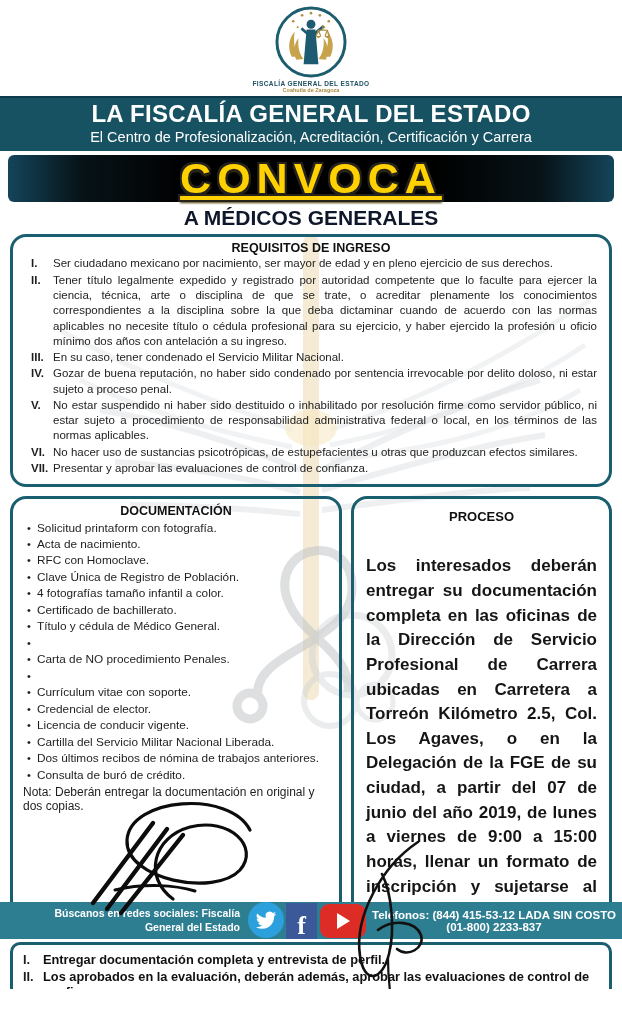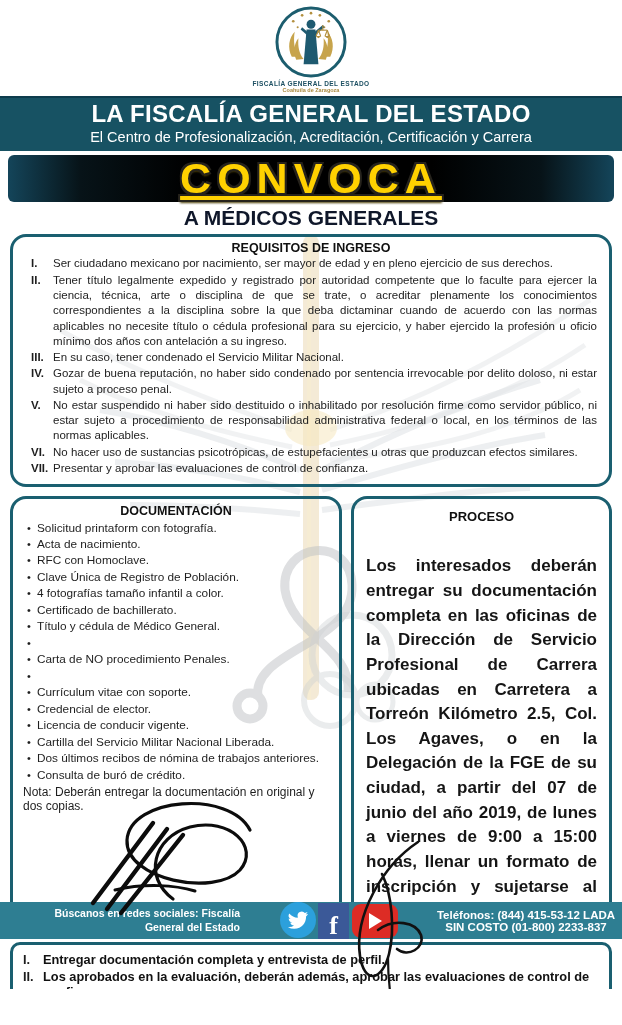--- a/index.html
+++ b/index.html
@@ -58,21 +58,21 @@
   .sig-col { text-align:center; }
   .sig-left { width:47%; }
   .sig-right { width:53%; }
   .sig-role { font-size:13px; font-weight:bold; color:#000; line-height:1.25; }
   .sigsvg { position:absolute; z-index:2; pointer-events:none; }
   #sig1 { left:55px; top:795px; }
   #sig2 { left:320px; top:838px; }
 
   
   .footer { position:absolute; left:0; bottom:50px; width:622px; height:37px; background:#2e7e92;
-      display:flex; align-items:center; z-index:1;gap:32px; }
+      display:flex; align-items:center; z-index:1; }
   .f-social { margin-left:30px; width:210px; text-align:right; color:#fff; font-weight:bold; font-size:10.5px; line-height:1.3; }
   .f-icons { display:flex; align-items:center; margin-left:8px; }
   .icon-tw { width:36px; height:36px; border-radius:50%; background:#2ca0dc; display:flex; align-items:center; justify-content:center; position:relative; top:-1px; }
   .icon-fb { width:31px; height:36px; background:#3b5998; display:flex; align-items:flex-end; justify-content:center; margin-left:2px; }
   .icon-fb span { color:#fff; font-weight:bold; font-size:26px; line-height:.95; font-family:"Liberation Serif",serif; }
   .icon-yt { width:46px; height:34px; background:#dd2c25; border-radius:9px; display:flex; align-items:center; justify-content:center; margin-left:3px; position:relative; }
   .yt-tri { width:0; height:0; border-left:13px solid #fff; border-top:8px solid transparent; border-bottom:8px solid transparent; }
   .f-phone { flex:1; text-align:center; color:#fff; font-weight:bold; font-size:11.5px; }
 </style>
 </head>

